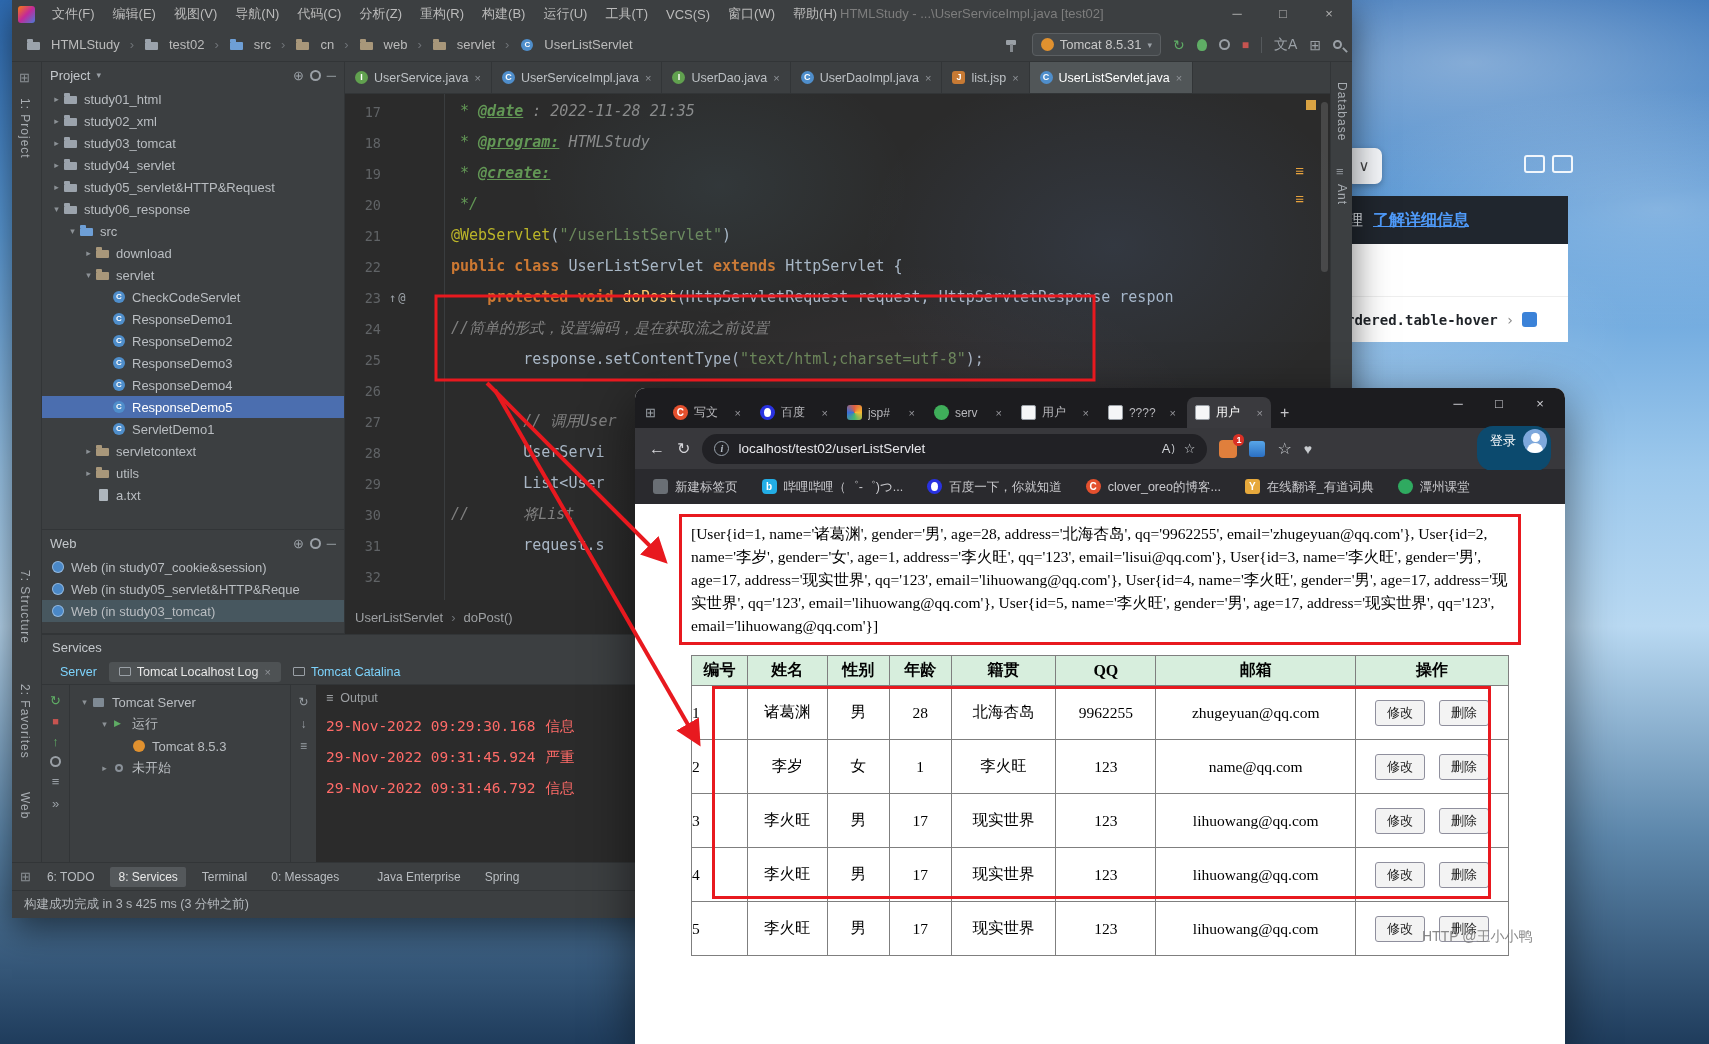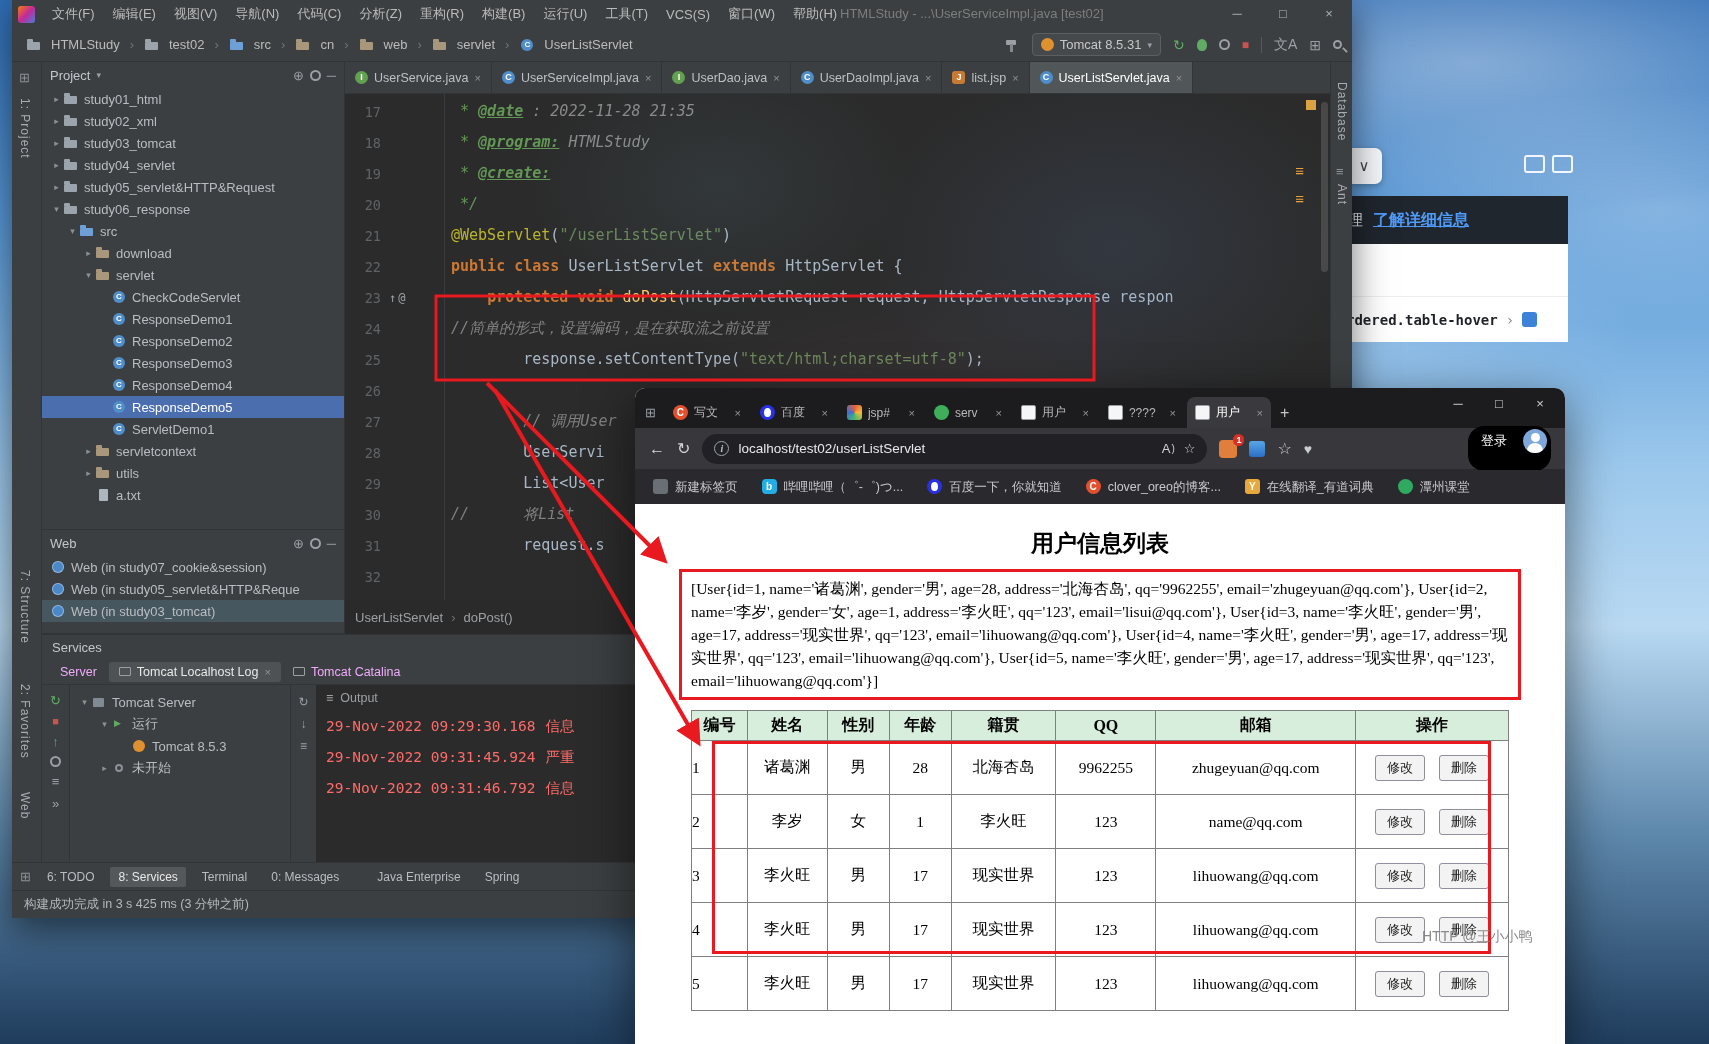--- a/index.html
+++ b/index.html
@@ -108,21 +108,21 @@
 .tk-mth{color:#ffc66b}
 .ysq{position:absolute;right:14px;top:38px;width:10px;height:10px;background:#d9a343}
 .obm{position:absolute;right:26px;color:#e8a33d;font-size:15px}
 .ebread{position:absolute;left:0;bottom:0;width:100%;height:34px;display:flex;align-items:center;gap:8px;padding-left:10px;color:#9da0a3;font-size:13px;background:rgba(43,43,43,.8)}
 .bsep{color:#6f7377}
 .scrollthumb{position:absolute;right:2px;top:40px;width:7px;height:170px;background:rgba(160,160,160,.25);border-radius:4px}
 
 .services{position:absolute;left:30px;top:634px;width:1288px;height:228px;background:#3c3f41;border-top:1px solid #323537;overflow:hidden}
 .svc-title{height:24px;display:flex;align-items:center;padding-left:10px;color:#c3c7cb}
 .svc-tabs{height:26px;display:flex;align-items:center;gap:2px;padding-left:8px;border-bottom:1px solid #323537}
-.svctab{display:flex;align-items:center;gap:6px;padding:3px 10px;color:#f0abfc;font-size:12.5px;white-space:nowrap}
+.svctab{display:flex;align-items:center;gap:6px;padding:3px 10px;color:#7dd3fc;font-size:12.5px;white-space:nowrap}
 .svctab.active{background:#4e5254;border-radius:3px;color:#e8e8e8}
 .mon{width:12px;height:9px;border:1px solid #9aa0a6;border-radius:1px;display:inline-block}
 .svc-body{position:absolute;left:0;top:50px;right:0;bottom:0;display:flex}
 .svc-icons{width:28px;flex:none;display:flex;flex-direction:column;align-items:center;gap:7px;padding-top:8px;border-right:1px solid #323537;font-size:13px}
 .svc-icons .g{color:#5fad65}.svc-icons .r{color:#c75450;font-size:11px}.svc-icons .n{color:#9aa0a6}
 .svc-tree{width:220px;flex:none;padding-top:6px}
 .svc-mini{width:26px;flex:none;display:flex;flex-direction:column;align-items:center;gap:8px;padding-top:10px;color:#9aa0a6;font-size:12px;border-left:1px solid #323537}
 .svc-output{flex:1;background:#2b2b2b;position:relative;overflow:hidden}
 .svc-output::after{content:"";position:absolute;inset:0;pointer-events:none;background:radial-gradient(500px 200px at 70% 60%, rgba(120,170,255,.06), transparent 70%)}
 .out-head{height:26px;display:flex;align-items:center;gap:7px;padding-left:10px;color:#9da0a3;font-size:12.5px}
@@ -159,21 +159,21 @@
 .urlpill{width:505px;height:30px;background:#212125;border-radius:15px;display:flex;align-items:center;gap:9px;padding:0 12px;color:#e8e8ec;font-size:13.5px}
 .info-ic{width:15px;height:15px;flex:none;border:1px solid #9aa4ae;border-radius:50%;font:italic bold 10px/14px "Liberation Serif",serif;text-align:center;color:#b9c2cb}
 .urltext{white-space:nowrap}
 .pill-ic{color:#cfd2d6;font-size:13px;display:flex;align-items:center}
 .ra{font-style:normal;font-size:10px;margin-left:1px}
 .addr-ic{color:#cfd2d6;font-size:16px;position:relative;display:flex;align-items:center}
 .ext{width:18px;height:18px;background:#e07f3c;border-radius:4px}
 .badge{position:absolute;right:-7px;top:-6px;background:#d93025;color:#fff;font:bold 9px/12px "Liberation Sans",sans-serif;border-radius:6px;padding:0 3px;font-style:normal}
 .coll{width:16px;height:16px;background:linear-gradient(#58a6e8,#2b6fc2);border-radius:3px}
 .heart{font-size:14px;color:#c9ccd0}
-.signin{margin-left:auto;display:flex;align-items:center;gap:16px;background:#000000;border-radius:16px;padding:3px 4px 18px 13px;color:#fff;font-size:13px}
+.signin{margin-left:auto;display:flex;align-items:center;gap:7px;background:#0c4a6e;border-radius:16px;padding:3px 4px 18px 13px;color:#fff;font-size:13px}
 .avatar{width:24px;height:24px;border-radius:50%;background:#7ea8dc;position:relative;overflow:hidden}
 .avatar::before{content:"";position:absolute;left:7.5px;top:4px;width:9px;height:9px;border-radius:50%;background:#fff}
 .avatar::after{content:"";position:absolute;left:4px;top:14px;width:16px;height:10px;border-radius:8px 8px 0 0;background:#fff}
 .bmarks{position:absolute;left:0;top:82px;width:100%;height:34px;background:#2a2a2e;display:flex;align-items:center;gap:24px;padding:0 18px;color:#c9c9cd;font-size:12.5px}
 .bmk{display:flex;gap:7px;white-space:nowrap}
 .bcontent{position:absolute;left:0;top:116px;right:0;bottom:0;background:#fff;color:#000;font-family:"Liberation Serif",serif;overflow:hidden}
 .ptitle2{text-align:center;font-size:23px;font-weight:bold;margin-top:24px}
 .rawbox{margin:10px 44px 0;border:3px solid #e8191f;padding:5px 9px;font-size:15.5px;line-height:23px}
 .twrap{position:relative;width:818px;margin:10px auto 0}
 .utable{border-collapse:collapse;width:100%;font-size:15.5px;text-align:center;color:#000}
@@ -731,21 +731,20 @@
     <span class="bmk">
         <span class="fv fv-youdao"></span>
         <span>在线翻译_有道词典</span>
       </span>
     <span class="bmk">
         <span class="fv fv-tz"></span>
         <span>潭州课堂</span>
       </span>
   </div>
   <div class="bcontent">
-    <h3 class="ptitle2">用户信息列表</h3>
     <div class="rawbox">[User{id=1, name='诸葛渊', gender='男', age=28, address='北海杏岛', qq='9962255', email='zhugeyuan@qq.com'}, User{id=2, name='李岁', gender='女', age=1, address='李火旺', qq='123', email='lisui@qq.com'}, User{id=3, name='李火旺', gender='男', age=17, address='现实世界', qq='123', email='lihuowang@qq.com'}, User{id=4, name='李火旺', gender='男', age=17, address='现实世界', qq='123', email='lihuowang@qq.com'}, User{id=5, name='李火旺', gender='男', age=17, address='现实世界', qq='123', email='lihuowang@qq.com'}]</div>
     <div class="twrap">
       <table class="utable">
         <colgroup>
             <col style="width:56px">
             <col style="width:80px">
             <col style="width:62px">
             <col style="width:62px">
             <col style="width:105px">
             <col style="width:100px">

